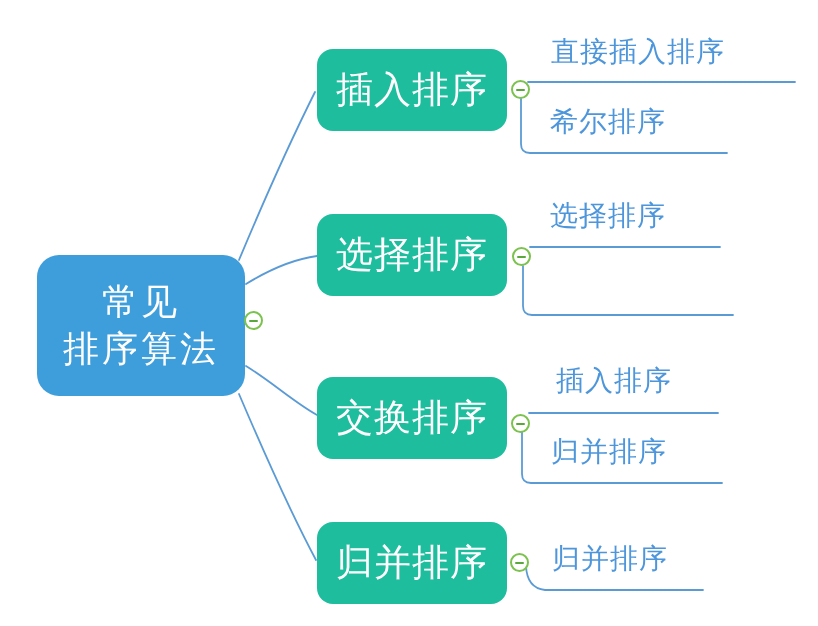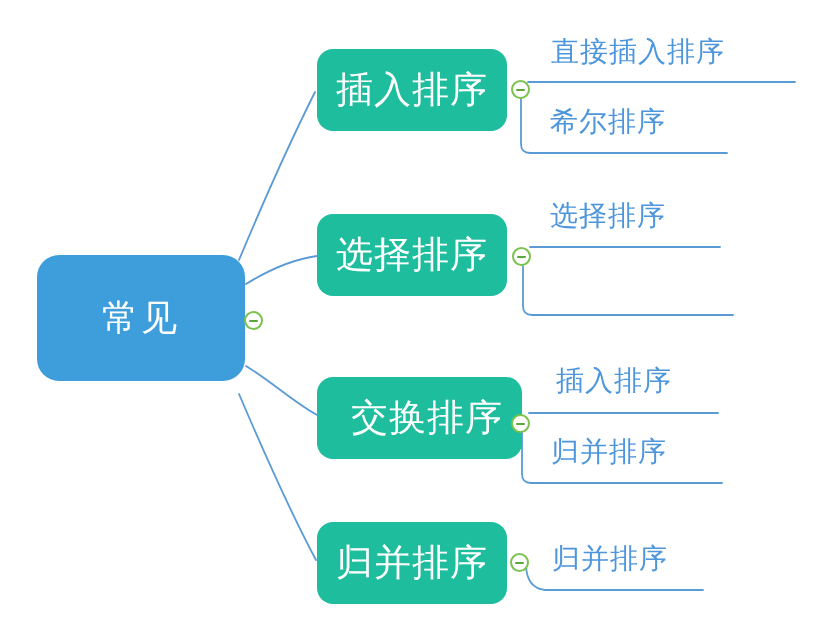--- a/index.html
+++ b/index.html
@@ -6,35 +6,35 @@
   body{
     width:818px;height:626px;position:relative;overflow:hidden;
     font-family:"DejaVu Sans","Liberation Sans",sans-serif;
     background:var(--c-background,#fff);
   }
   .canvas{position:absolute;inset:0;}
   svg.connectors{position:absolute;left:0;top:0;width:818px;height:626px;}
   svg.connectors path{fill:none;stroke:var(--c-line,#5B9BD5);stroke-width:1.8;stroke-linecap:round;}
 
   .root-node{
-    position:absolute;left:37px;top:255px;width:208px;height:126px;
+    position:absolute;left:37px;top:255px;width:208px;height:141px;
     background:var(--c-root-fill,#3E9EDB);border-radius:22px;
     display:flex;flex-direction:column;align-items:center;justify-content:center;
     color:var(--c-node-text,#fff);font-size:36px;line-height:1.3;letter-spacing:3px;
     text-align:center;cursor:default;
   }
   .branch-node{
     position:absolute;width:190px;height:82px;
     background:var(--c-branch-fill,#1EBD9E);border-radius:16px;
     display:flex;align-items:center;justify-content:center;
     color:var(--c-node-text,#fff);font-size:37px;letter-spacing:1px;white-space:nowrap;
   }
   .b1{left:317px;top:49px;font-family:Liberation Mono, monospace;}
   .b2{left:317px;top:214px;}
-  .b3{left:317px;top:377px;padding-left:15px;}
+  .b3{left:317px;top:377px;}
   .b4{left:317px;top:522px;}
 
   .leaf-label{
     position:absolute;color:var(--c-leaf-text,#4D96DB);
     font-size:28px;line-height:1;white-space:nowrap;letter-spacing:1px;
   }
   .l1{left:551px;top:38px;}
   .l2{left:550px;top:108px;}
   .l3{left:550px;top:202px;}
   .l4{left:550px;top:271px;}
@@ -76,20 +76,21 @@
     <path d="M523,266 L523,306 Q523,315 532,315 L733,315"></path>
 
     <path d="M529,413 L718,413"></path>
     <path d="M522,432 L522,474 Q522,483 531,483 L722,483"></path>
 
     <path d="M526,566 Q527,588 545,590 L703,590"></path>
   </svg>
 
   <div class="root-node">
     <div>常见</div>
+    <div>排序算法</div>
   </div>
 
   <div class="branch-node b1">
     <span>插入排序</span>
   </div>
   <div class="branch-node b2">
     <span>选择排序</span>
   </div>
   <div class="branch-node b3">
     <span>交换排序</span>

